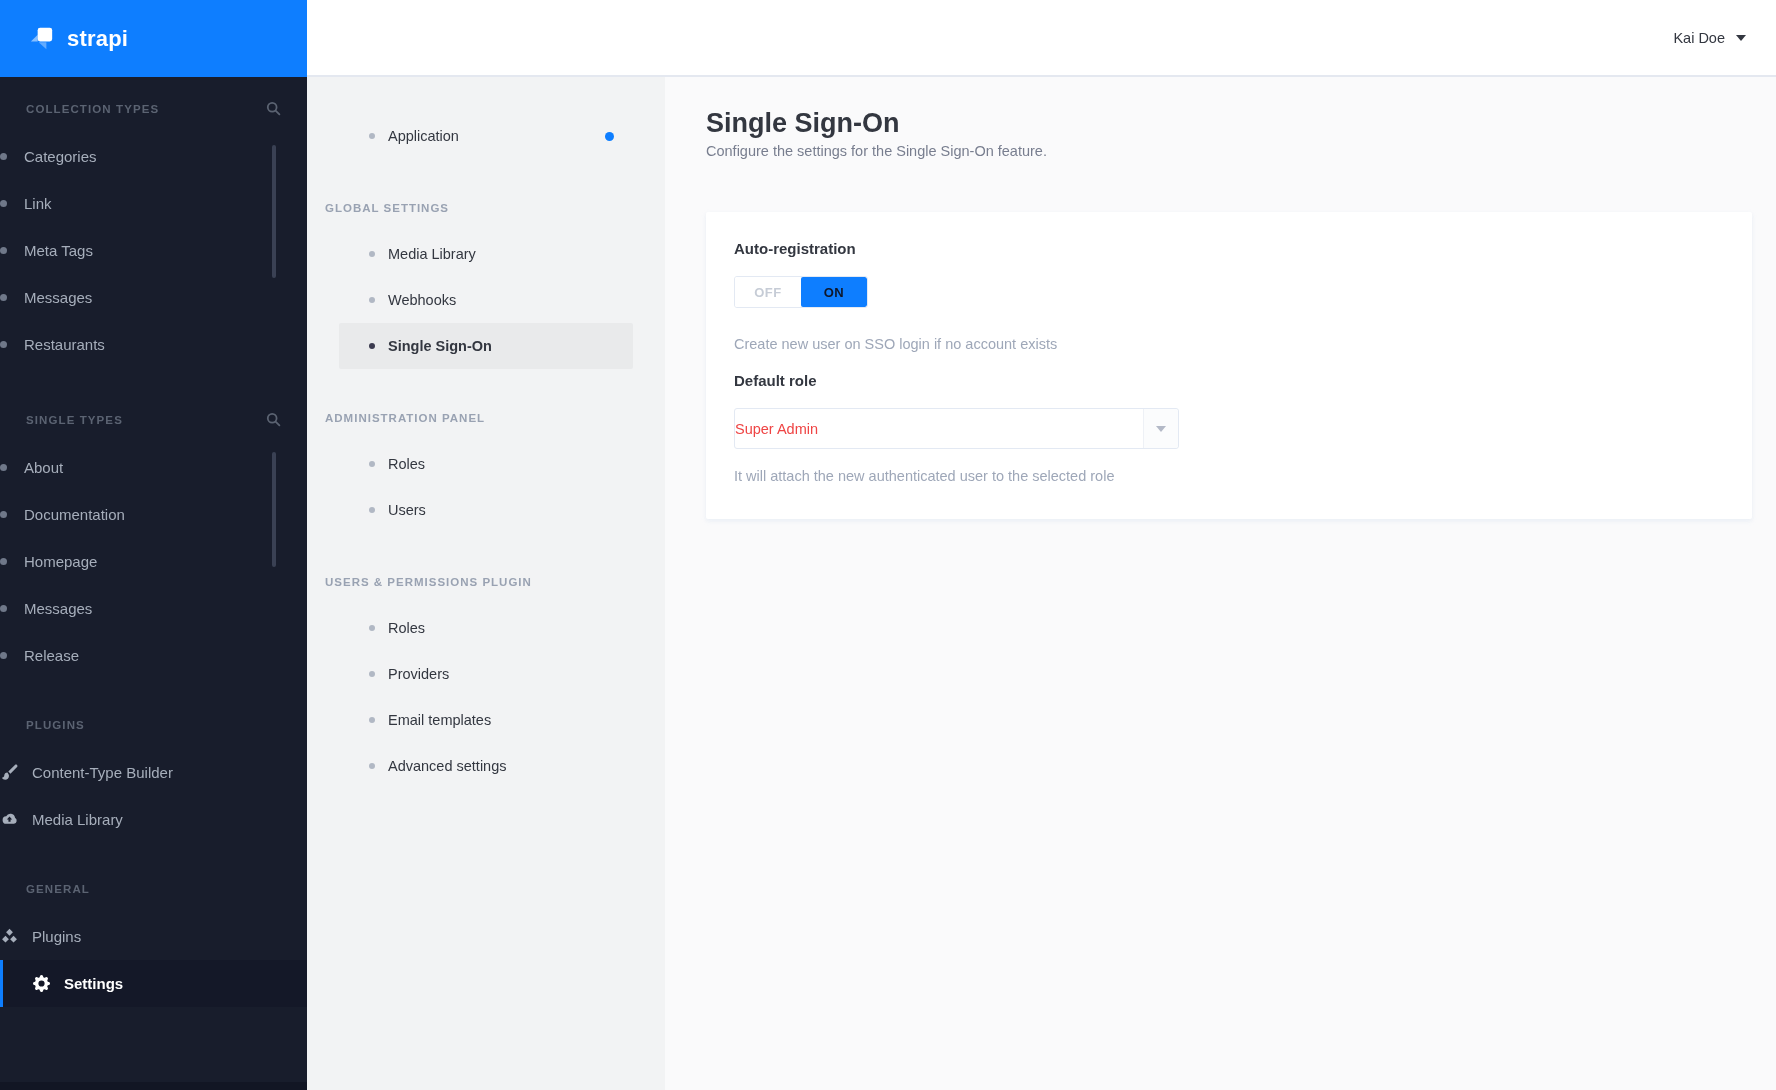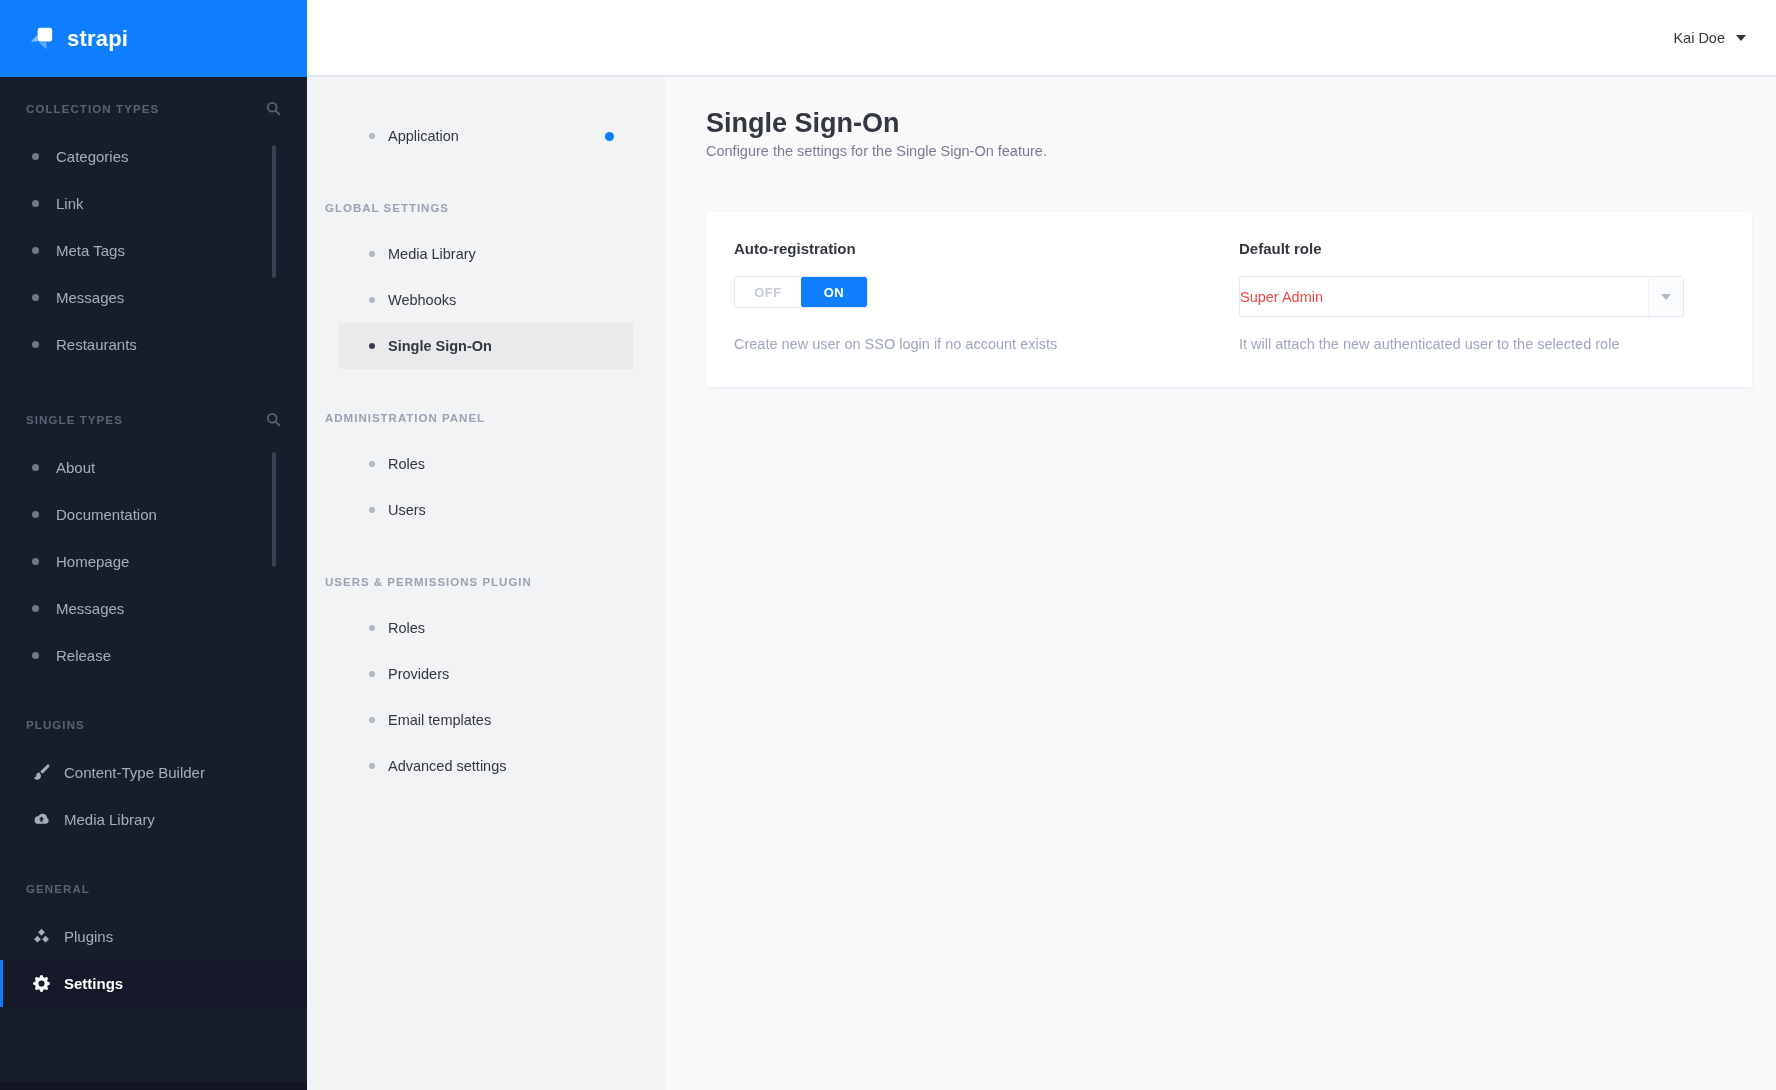--- a/index.html
+++ b/index.html
@@ -15,21 +15,21 @@
 
   
   .sidebar{position:absolute;left:0;top:0;bottom:0;width:307px;background:#181d2c;z-index:4;}
   .logo{height:77px;background:#0e7eff;display:flex;align-items:center;padding-left:28px;gap:10px;box-sizing:border-box;}
   .logo-text{color:#fff;font-size:22px;font-weight:bold;letter-spacing:.2px;}
   .nav{padding-top:16px;}
   .nav-header{height:32px;display:flex;align-items:center;justify-content:space-between;
               padding:0 26px;color:#5b6372;font-size:11.5px;font-weight:bold;letter-spacing:1.1px;}
   .nav-list{margin-top:8px;}
   .sec2{margin-top:36px;} .sec3{margin-top:30px;} .sec4{margin-top:30px;}
-  .nav-item{height:47px;display:flex;align-items:center;padding-left:32px;color:#a6aebb;font-size:15px;cursor:pointer;}
+  .nav-item{height:47px;display:flex;align-items:center;color:#a6aebb;font-size:15px;cursor:pointer;}
   .nav-item .dot{width:7px;height:7px;border-radius:50%;background:#6f7889;margin-right:17px;flex:0 0 auto;}
   .nav-icon{width:18px;height:18px;margin-right:14px;display:inline-flex;align-items:center;justify-content:center;flex:0 0 auto;}
   .nav-icon svg{width:17px;height:17px;fill:currentColor;}
   .nav-item.active{background:#141828;border-left:3px solid #0e7eff;padding-left:29px;color:#ffffff;font-weight:bold;}
   .search-icon svg{width:15px;height:15px;stroke:#5b6372;}
   .scrollbar{position:absolute;left:272px;width:4px;border-radius:2px;background:#3a4154;}
   .sb1{top:145px;height:133px;} .sb2{top:452px;height:115px;}
   .sidebar-footer{position:absolute;left:0;right:0;bottom:0;height:8px;background:#121624;}
 
   
@@ -42,28 +42,28 @@
              font-size:11.5px;font-weight:bold;letter-spacing:1px;}
   .sm-section{margin-top:26px;}
   .notif-dot{position:absolute;left:300px;top:50%;margin-top:-4.5px;width:9px;height:9px;border-radius:50%;background:#0e7eff;}
 
   
   .main{position:absolute;left:665px;top:77px;right:0;bottom:0;background:#fafafb;}
   .page-header{padding:31px 0 0 41px;}
   .page-title{font-size:27px;font-weight:bold;color:#333740;line-height:1.15;}
   .page-subtitle{margin-top:4px;font-size:14.5px;color:#787e8f;}
   .card{position:absolute;left:41px;top:135px;width:1046px;box-sizing:border-box;background:#ffffff;
-        border-radius:2px;box-shadow:0 2px 4px rgba(227,233,243,.7);padding:28px 28px 35px 28px;display:flex;gap:20px;}
+        border-radius:2px;box-shadow:0 2px 4px rgba(227,233,243,.7);padding:28px 28px 35px 28px;display:flex;gap:20px;flex-direction:column;}
   .field{width:489px;}
   .field-label{font-size:15px;font-weight:bold;color:#333740;}
   .field-control{margin-top:19px;height:41px;}
   .toggle{display:inline-flex;border:1px solid #e3e9f3;border-radius:3px;overflow:hidden;background:#fff;height:32px;box-sizing:border-box;cursor:pointer;}
   .toggle-opt{width:66px;display:flex;align-items:center;justify-content:center;font-size:13px;font-weight:bold;letter-spacing:.5px;}
   .toggle-off{color:#c6ccd6;background:#ffffff;}
-  .toggle-on{color:#ffffff;background:#0e7eff;border-radius:2px;text-align:center;}
+  .toggle-on{color:#0f172a;background:#0e7eff;border-radius:2px;text-align:center;}
   .select{width:445px;height:41px;box-sizing:border-box;border:1px solid #e3e9f3;border-radius:3px;background:#fff;
           display:flex;align-items:center;font-size:14.5px;color:#ef4444;position:relative;cursor:pointer;}
   .caret-zone{position:absolute;right:0;top:0;bottom:0;width:34px;background:#fbfcfd;border-left:1px solid #eef1f6;
               border-radius:0 3px 3px 0;display:flex;align-items:center;justify-content:center;}
   .select-caret{width:0;height:0;border-left:5px solid transparent;border-right:5px solid transparent;border-top:6px solid #b3b9c7;}
   .field-helper{margin-top:19px;font-size:14.5px;color:#9ea7b8;}
 </style>
 </head>
 <body>
 

